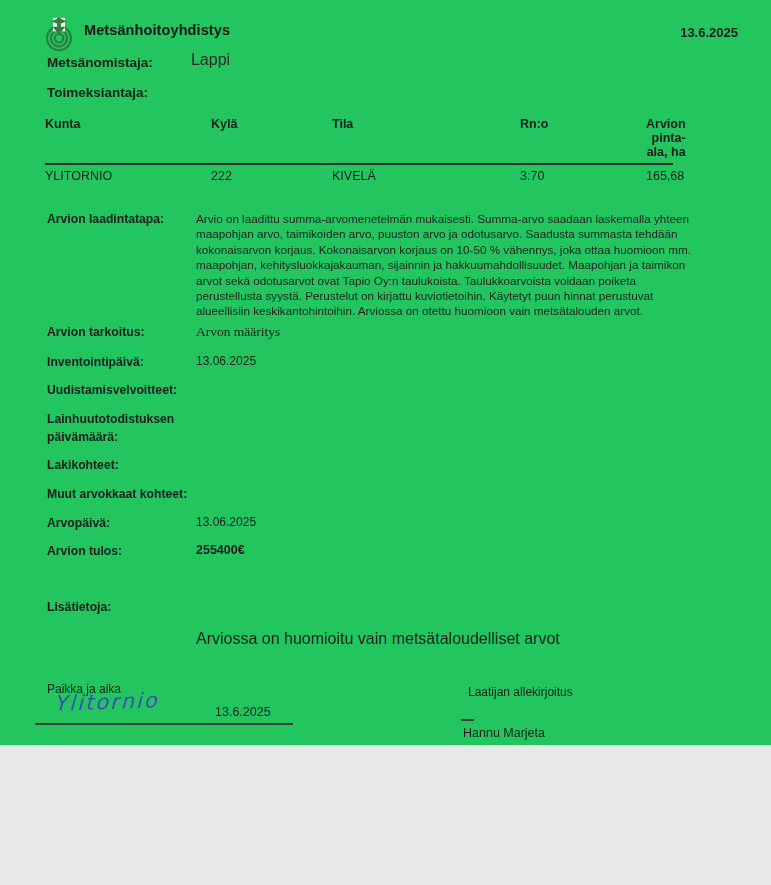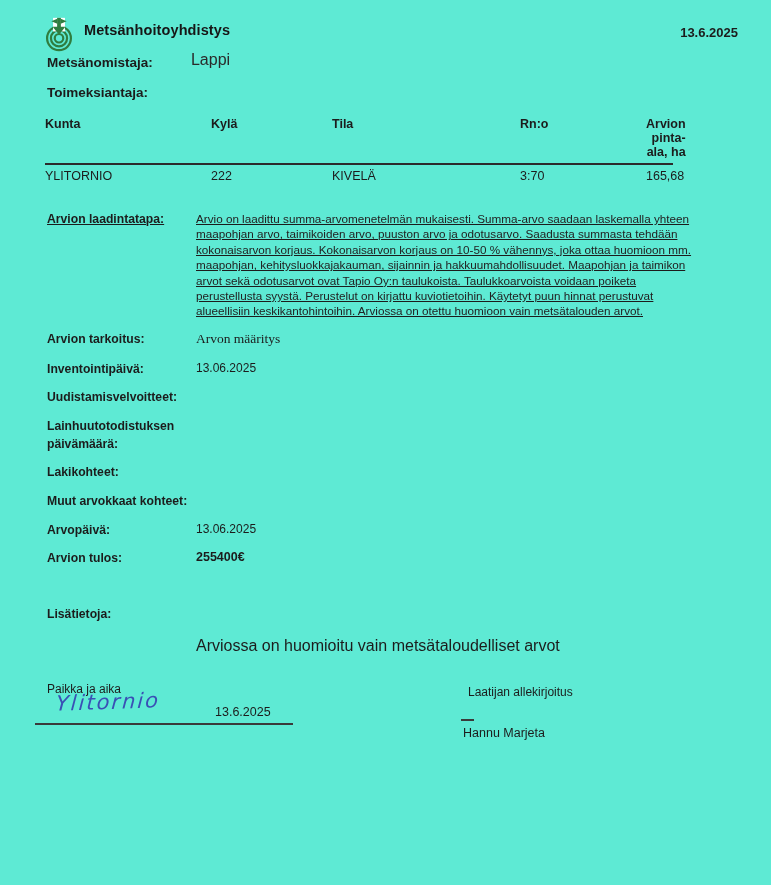--- a/index.html
+++ b/index.html
@@ -1,22 +1,22 @@
 <!DOCTYPE html>
 <html><head>
 <meta charset="utf-8">
 <style>
   * { margin: 0; padding: 0; box-sizing: border-box; }
   html, body { background: #e8e8e8; }
   body { font-family: "Liberation Sans", sans-serif; color: #1c1c1c; }
   .page {
     position: relative;
     width: 771px;
-    height: 885px;
-    background: #5eead4;
+    height: 745px;
+    background: #22c55e;
     margin: 0 auto;
     overflow: hidden;
   }
 
   
   .logo-wrap { position: absolute; left: 42px; top: 16px; display: flex; align-items: flex-start; }
   .logo-icon { width: 34px; height: 36px; }
   .logo-text { margin-left: 8px; padding-top: 6px; }
   .logo-org { font-weight: bold; font-size: 14.5px; letter-spacing: 0.1px; color: #161616; }
   .logo-region { font-size: 16px; color: #2a2a2a; margin-top: 13px; margin-left: 1px; text-align: right; }
@@ -34,21 +34,21 @@
   .cell-right { text-align: right; }
 
   
   .fields { position: absolute; left: 47px; top: 211px; width: 640px; font-size: 12px; }
   .frow { display: grid; grid-template-columns: 149px 1fr; margin-bottom: 11px; }
   .flabel { font-weight: bold; font-size: 12.2px; line-height: 1.45; padding-right: 8px; }
   .fvalue { line-height: 15.4px; }
   .para { width: 497px; font-size: 11.7px; color: #222; }
   .serif-val { font-family: "Liberation Serif", serif; font-size: 13.5px; }
   .bold-val { font-weight: bold; font-size: 12.5px; }
-  .row-method { margin-bottom: 12px; text-decoration: underline; }
+  .row-method { margin-bottom: 5px; }
   .row-purpose { margin-bottom: 12px; }
   .row-titledeed .flabel { width: 120px; }
   .row-result { margin-bottom: 0; }
   .row-extra { margin-top: 38px; margin-bottom: 11px; }
   .note-line { margin-top: 13px; margin-left: 149px; font-size: 16px; }
 
   
   .sig-area { position: absolute; left: 0; top: 682px; width: 771px; height: 80px; padding-left: 32px; }
   .place-label { position: absolute; left: 47px; top: 0; font-size: 12px; }
   .handwriting {

